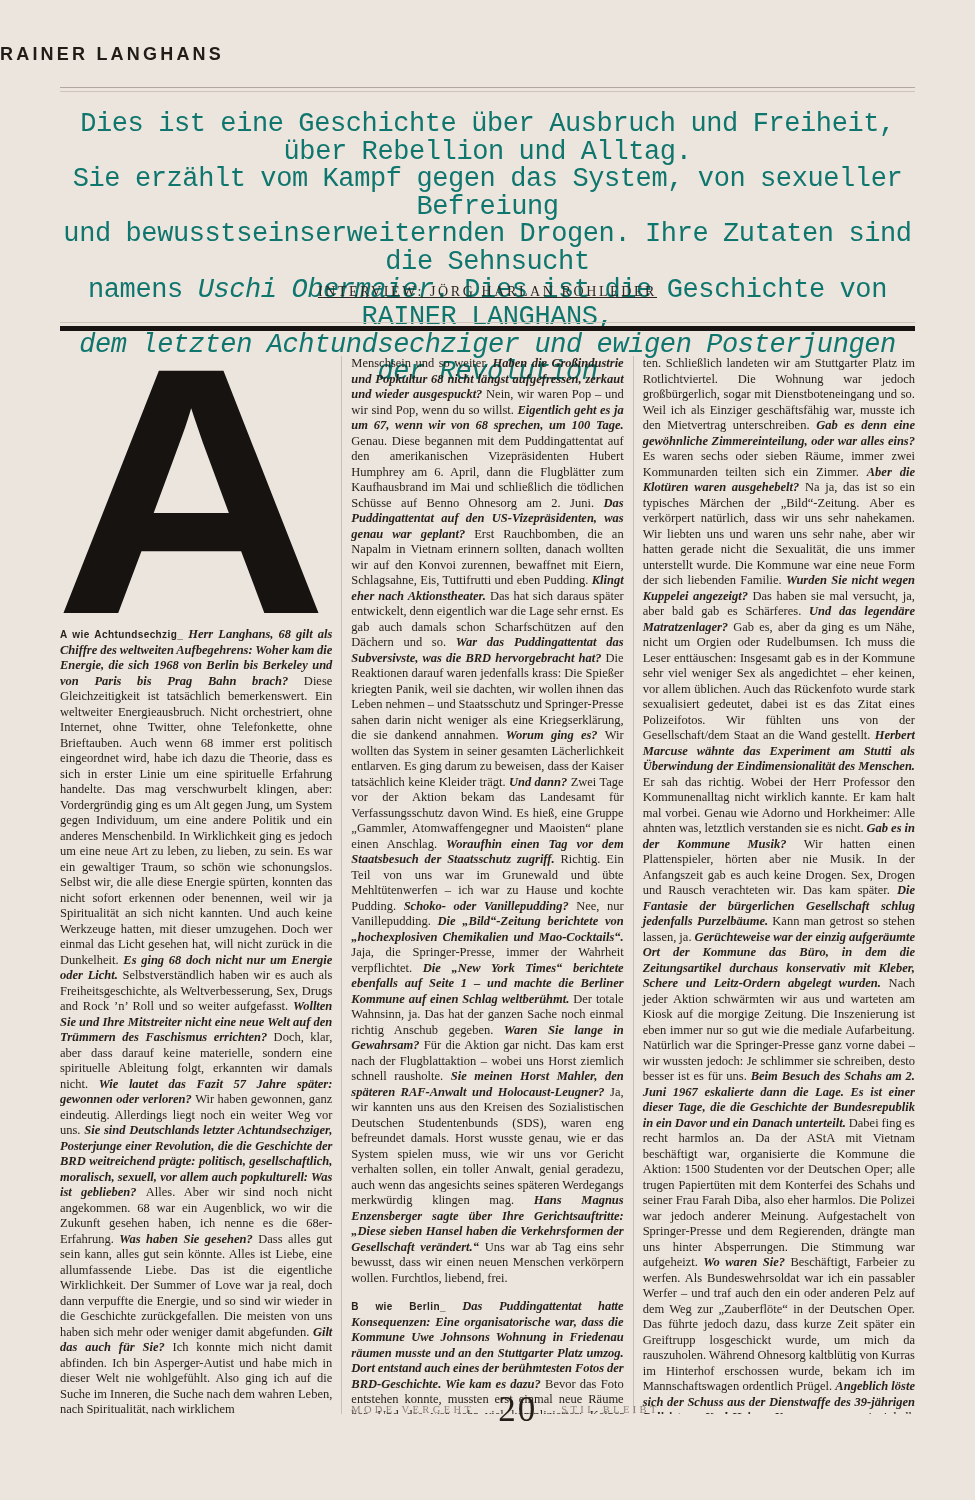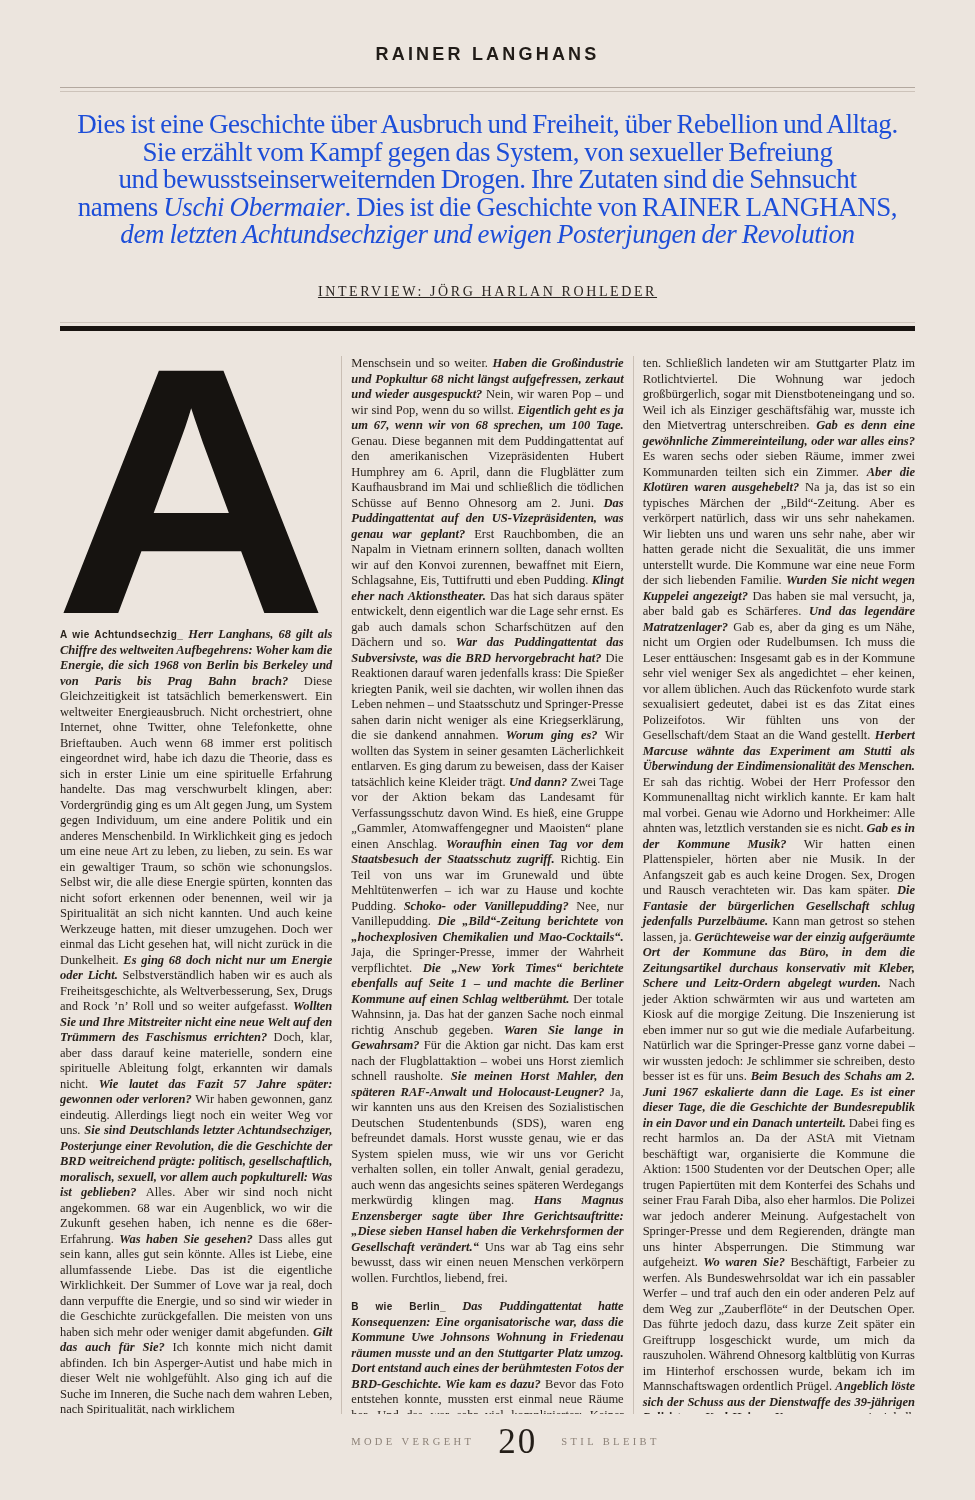--- a/index.html
+++ b/index.html
@@ -5,36 +5,37 @@
   html,body{margin:0;padding:0;}
   body{
     width:975px;height:1500px;position:relative;overflow:hidden;
     background:#ece5de;
     font-family:"Liberation Serif", serif;
     color:#29221c;
   }
   
   .header-title{
     position:absolute;top:44px;left:0;right:0;
-    text-align:center;
+    text-align:left;
     font-family:"Liberation Sans", sans-serif;
     font-weight:700;font-size:18px;letter-spacing:3.2px;
     color:#211c18;
   }
   .rule-top{
     position:absolute;top:87px;left:60px;right:60px;height:3px;
     border-top:1px solid #b3a89f;border-bottom:1px solid #cdc3ba;
   }
   
   .intro{
     position:absolute;top:111px;left:62px;right:62px;
     text-align:center;
     font-size:27px;line-height:27.6px;
     letter-spacing:-0.4px;word-spacing:-1px;
-    color:#1d4ed8;
+    color:#0f766e;
+    font-family:Liberation Mono, monospace;
   }
   .byline{
     position:absolute;top:284px;left:0;right:0;
     text-align:center;
     font-size:14px;letter-spacing:2.6px;
     color:#2a2521;
     text-decoration:underline;
   }
   .rule-heavy{position:absolute;top:322px;left:60px;right:60px;}
   .rule-heavy .thin{height:1px;background:#cfc5bc;}
@@ -69,21 +70,21 @@
   .run-h{
     font-family:"Liberation Sans", sans-serif;
     font-weight:700;font-style:normal;
     font-size:10px;letter-spacing:0.4px;
   }
   .run-n{font-style:normal;}
   .run-i{font-style:italic;}
   .para-break{display:block;height:13px;}
   
   .footer{
-    position:absolute;top:1424px;left:0;right:0;
+    position:absolute;top:1392px;left:0;right:0;
     display:flex;justify-content:center;align-items:center;gap:24px;margin-left:36px;
   }
   .footer-label{
     font-size:10.5px;letter-spacing:3.4px;color:#8d8278;
   }
   .footer-number{
     font-size:35px;line-height:1;color:#241e18;letter-spacing:2px;
   }
 </style>
 </head>

